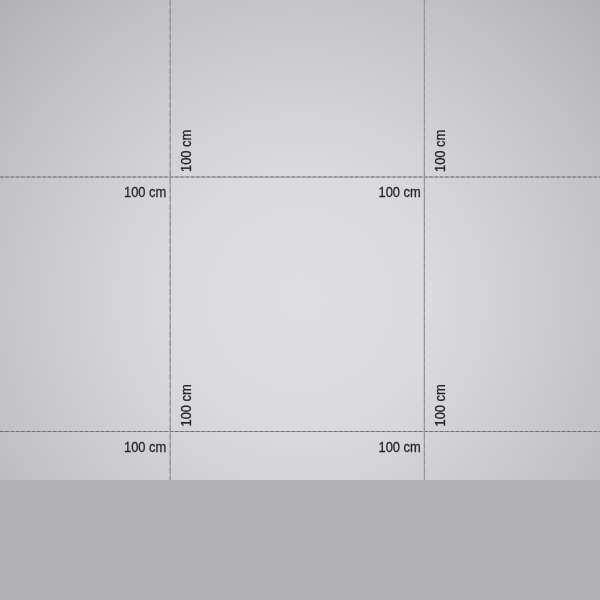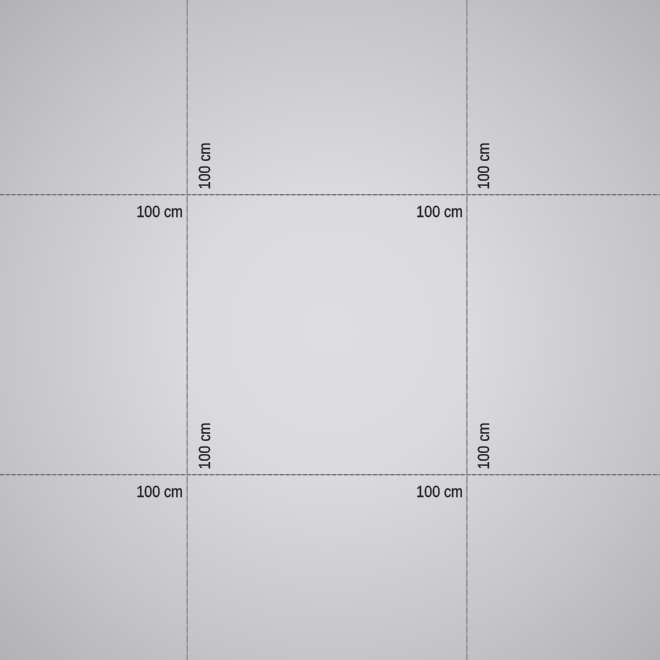--- a/index.html
+++ b/index.html
@@ -1,16 +1,16 @@
 <!DOCTYPE html>
 <html><head>
 <meta charset="utf-8">
 <style>
   html,body{margin:0;padding:0;background:#b1b0b4;}
-  #stage{position:relative;width:600px;height:600px;overflow:hidden;
+  #stage{position:relative;width:600px;height:480px;overflow:hidden;
     background:radial-gradient(circle 425px at 300px 300px,
       rgb(222,221,224) 0%,
       rgb(219,218,221) 30%,
       rgb(197,196,200) 71%,
       rgb(178,177,181) 100%);}
   svg{filter:blur(0.3px);}
   text{font-family:"Liberation Sans",sans-serif;font-size:14.6px;fill:#262429;
        stroke:#262429;stroke-width:0.3;}
 </style>
 </head>

